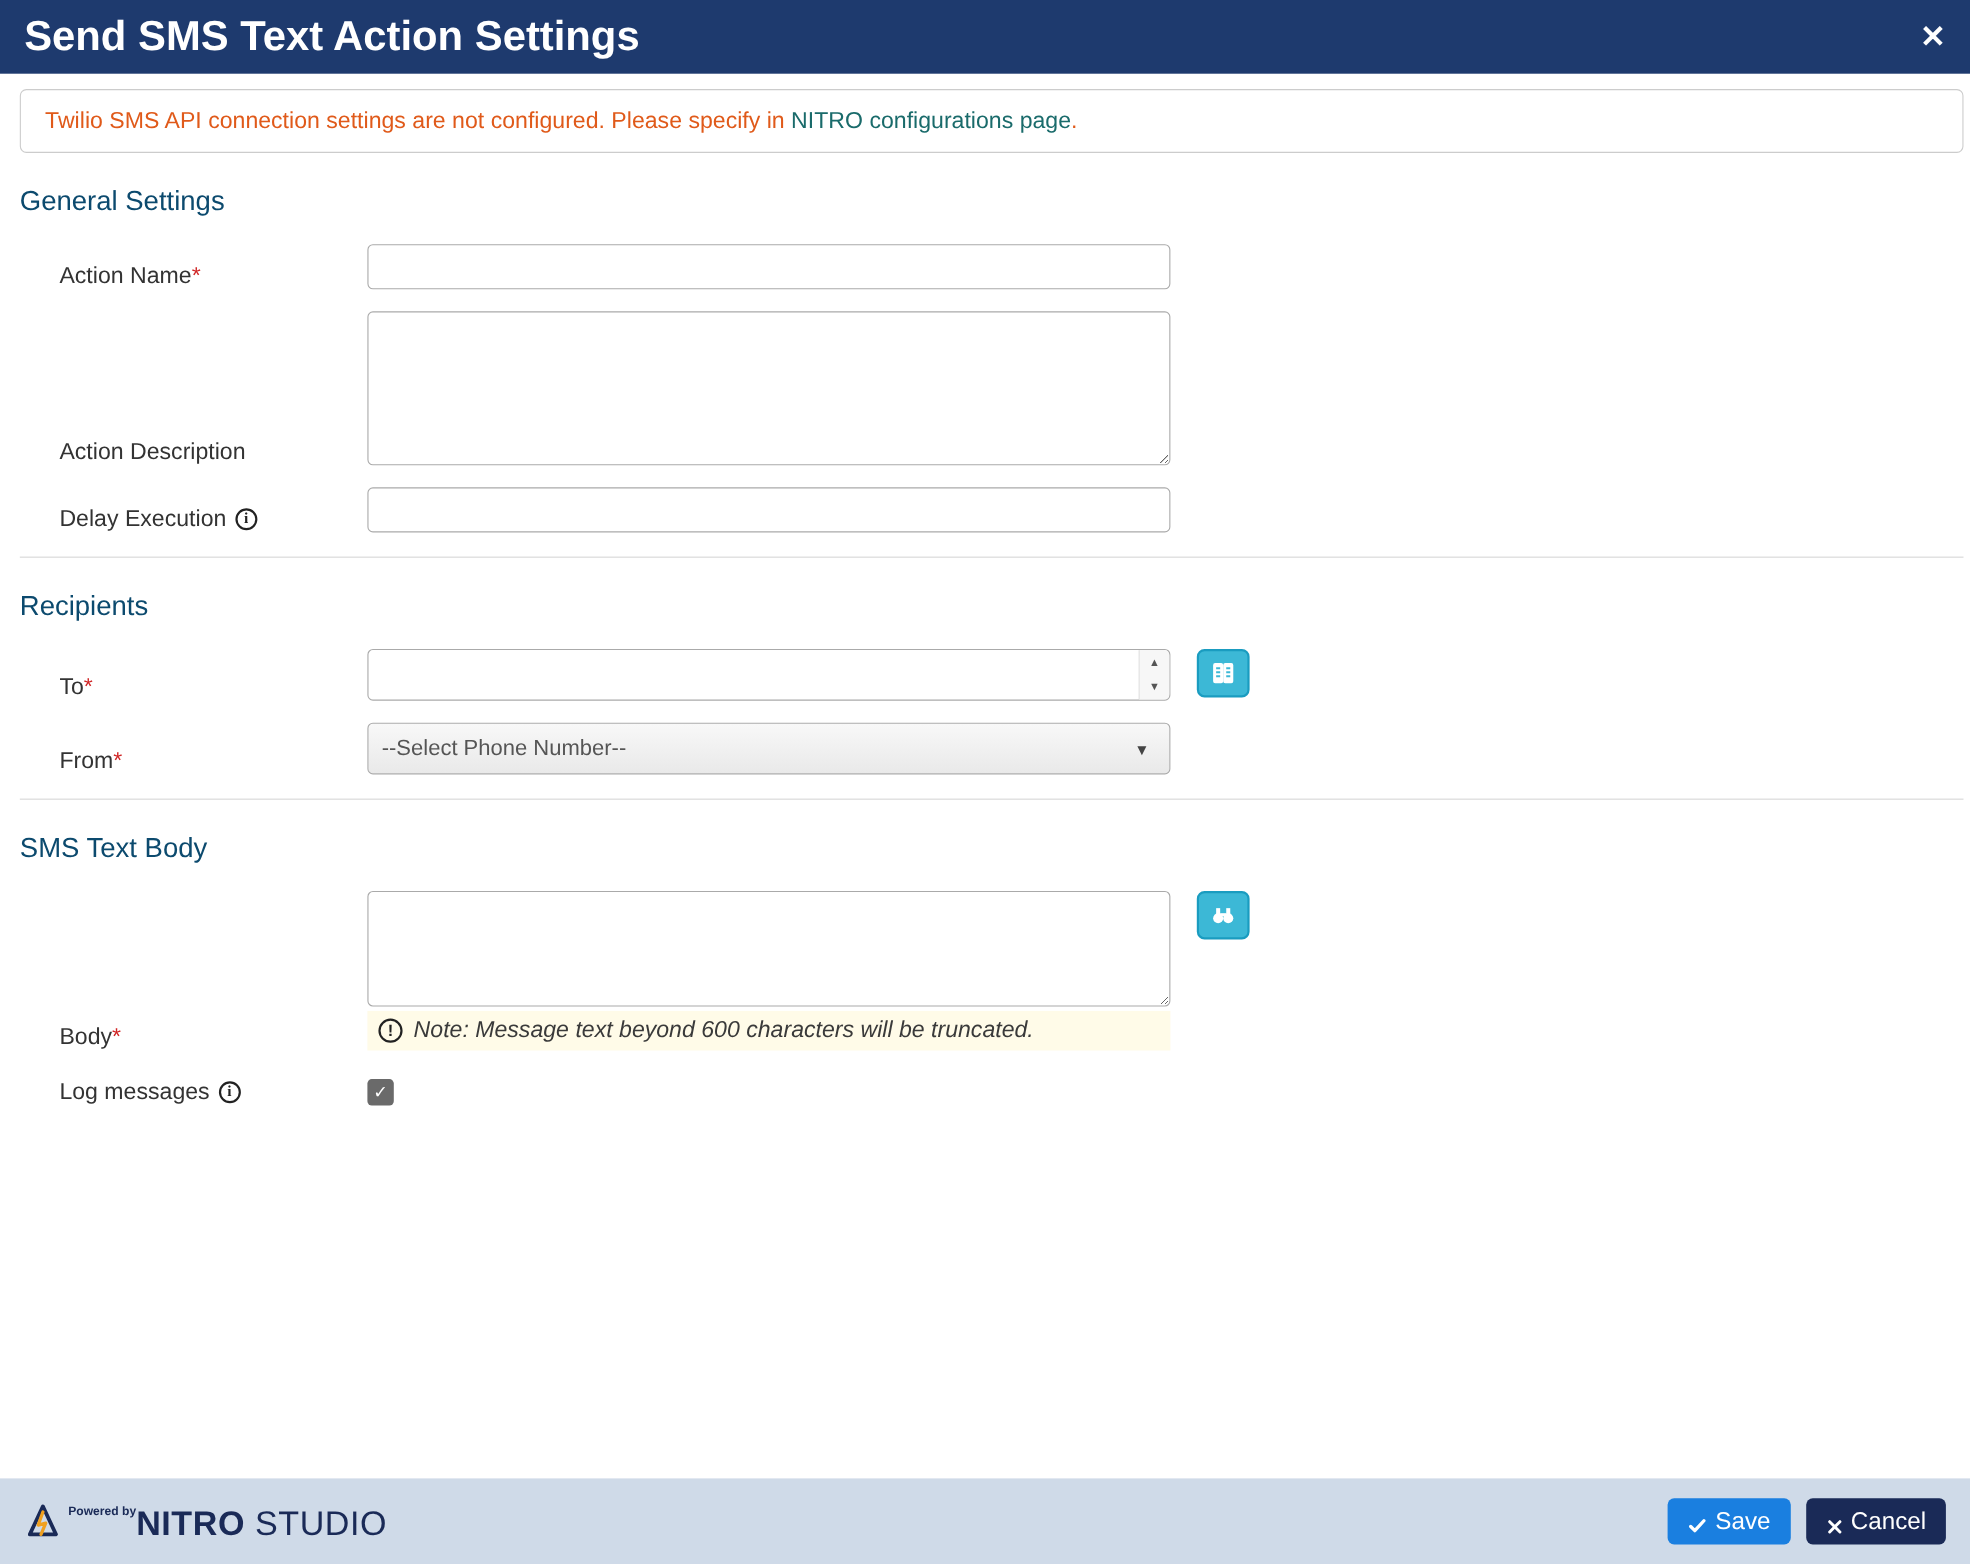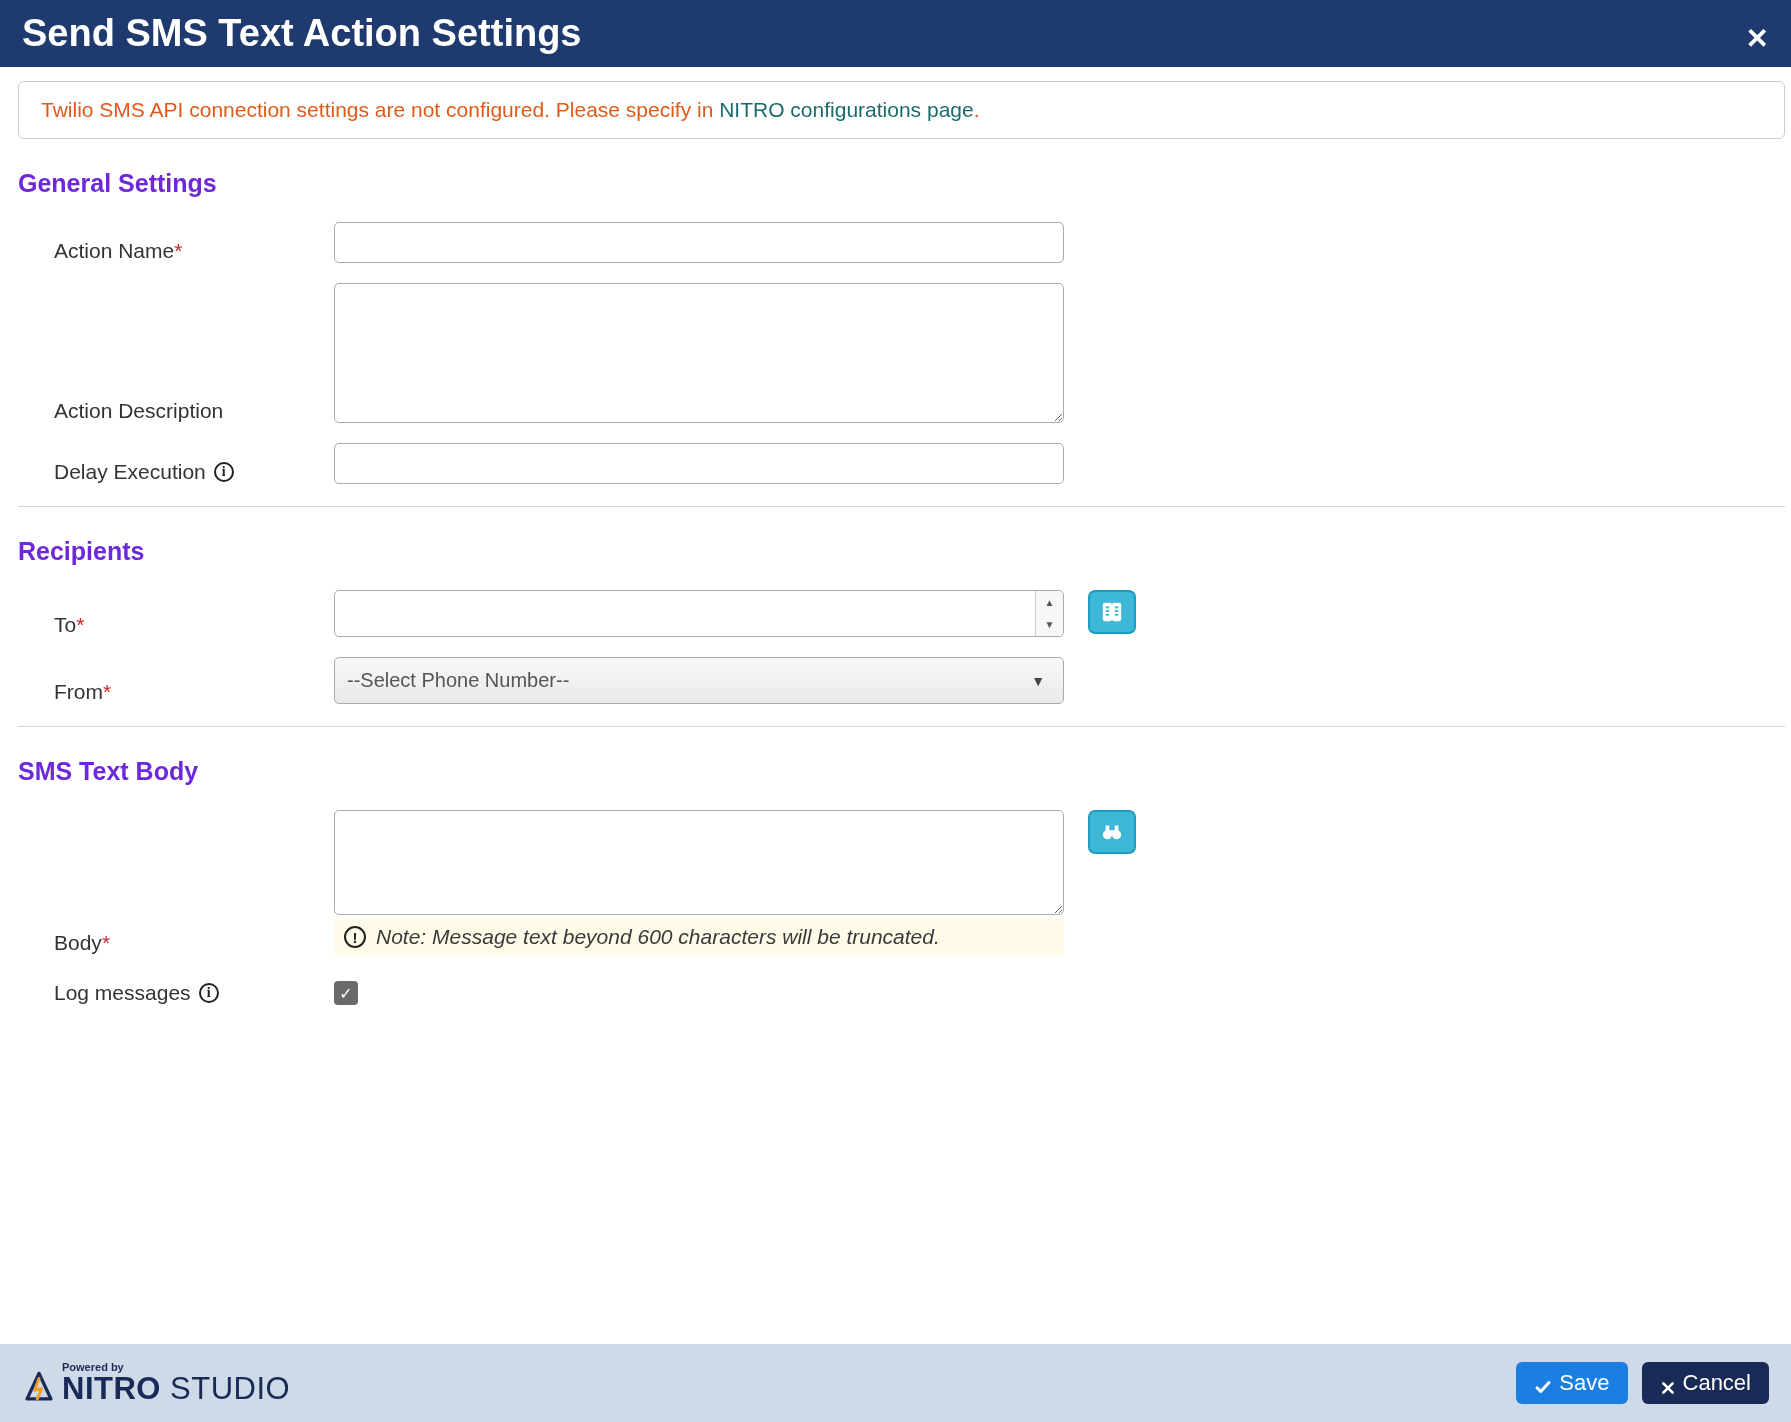--- a/index.html
+++ b/index.html
@@ -10,21 +10,21 @@
     color: #333;
     background: #fff;
     display: flex;
     flex-direction: column;
     min-height: 100vh;
   }
   .header {
     background: #1e3a6e;
     color: #fff;
     display: flex;
-    align-items: flex-end;
+    align-items: center;
     justify-content: space-between;
     padding: 12px 22px;
   }
   .header-title {
     font-size: 38px;
     font-weight: 600;
   }
   .close-x {
     font-size: 28px;
     font-weight: 700;
@@ -40,23 +40,23 @@
     border-radius: 6px;
     padding: 16px 22px;
     margin-top: 14px;
     font-size: 21px;
     color: #e05a1a;
   }
   .alert .alert-link {
     color: #1a6b6b;
   }
   .section-title {
-    color: #6d28d9;
+    color: #0c4a6e;
     font-size: 25px;
-    font-weight: 700;
+    font-weight: 400;
     margin-top: 30px;
     margin-bottom: 14px;
   }
   .form-row {
     display: flex;
     align-items: flex-end;
     padding: 10px 0;
     margin-left: 36px;
   }
   .form-label {
@@ -230,21 +230,21 @@
     display: flex;
     align-items: flex-end;
     gap: 6px;
   }
   .logo-mark {
     width: 34px;
     height: 34px;
     position: relative;
   }
   .logo-mark svg { width:100%; height:100%; }
-  .logo-text-wrap { display:flex; flex-direction:column; line-height:1;}
+  .logo-text-wrap { display:flex; line-height:1;}
   .logo-powered { font-size: 11px; color: #1a2a57; font-weight:600; }
   .logo-text { font-size: 31px; font-weight: 800; color: #1a2a57; letter-spacing: 0.5px; }
   .logo-text .thin { font-weight: 400; }
 </style>
 </head>
 <body>
 
 <div class="header">
   <div class="header-title">Send SMS Text Action Settings</div>
   <div class="close-x">✕</div>

